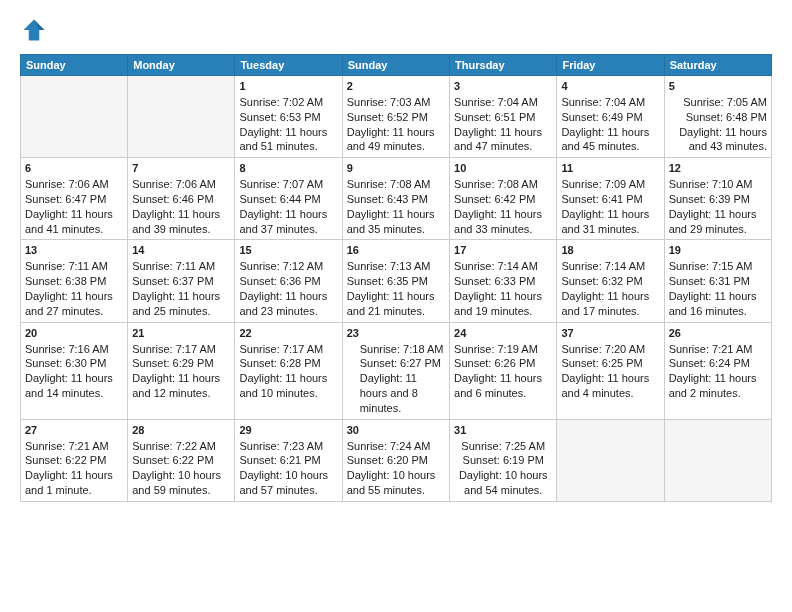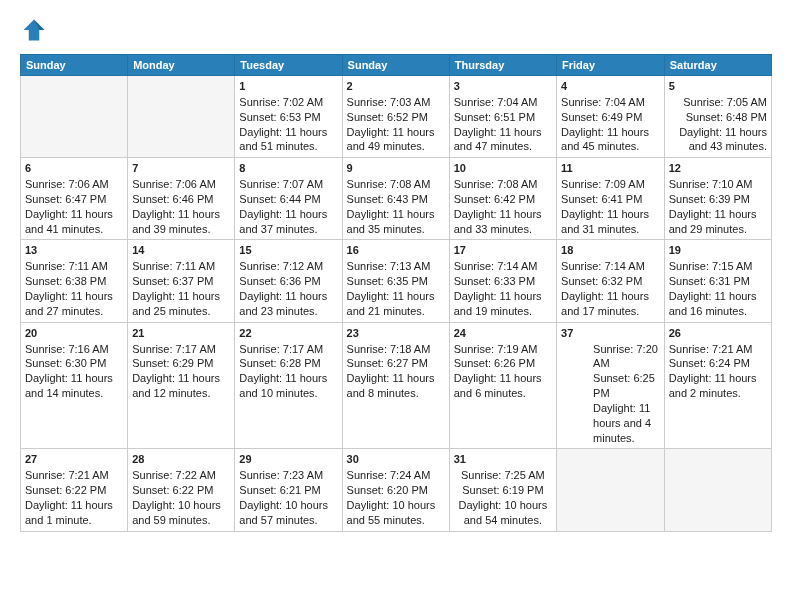--- a/index.html
+++ b/index.html
@@ -258,33 +258,33 @@
 Daylight: 11 hours and 12 minutes.</div>
           </td>
           <td>
             <span class="day-num">22</span>
             <div class="day-info" style="white-space: pre-line;">Sunrise: 7:17 AM
 Sunset: 6:28 PM
 Daylight: 11 hours and 10 minutes.</div>
           </td>
           <td>
             <span class="day-num">23</span>
-            <div class="day-info" style="white-space: pre-line;">Sunrise: 7:18 AM
+            <div class="day-info" style="white-space: pre-line; margin-left: 13px;">Sunrise: 7:18 AM
 Sunset: 6:27 PM
 Daylight: 11 hours and 8 minutes.</div>
           </td>
           <td>
             <span class="day-num">24</span>
             <div class="day-info" style="white-space: pre-line;">Sunrise: 7:19 AM
 Sunset: 6:26 PM
 Daylight: 11 hours and 6 minutes.</div>
           </td>
           <td>
             <span class="day-num">37</span>
-            <div class="day-info" style="white-space: pre-line; margin-left: 32px;">Sunrise: 7:20 AM
+            <div class="day-info" style="white-space: pre-line;">Sunrise: 7:20 AM
 Sunset: 6:25 PM
 Daylight: 11 hours and 4 minutes.</div>
           </td>
           <td>
             <span class="day-num">26</span>
             <div class="day-info" style="white-space: pre-line;">Sunrise: 7:21 AM
 Sunset: 6:24 PM
 Daylight: 11 hours and 2 minutes.</div>
           </td>
         </tr>

